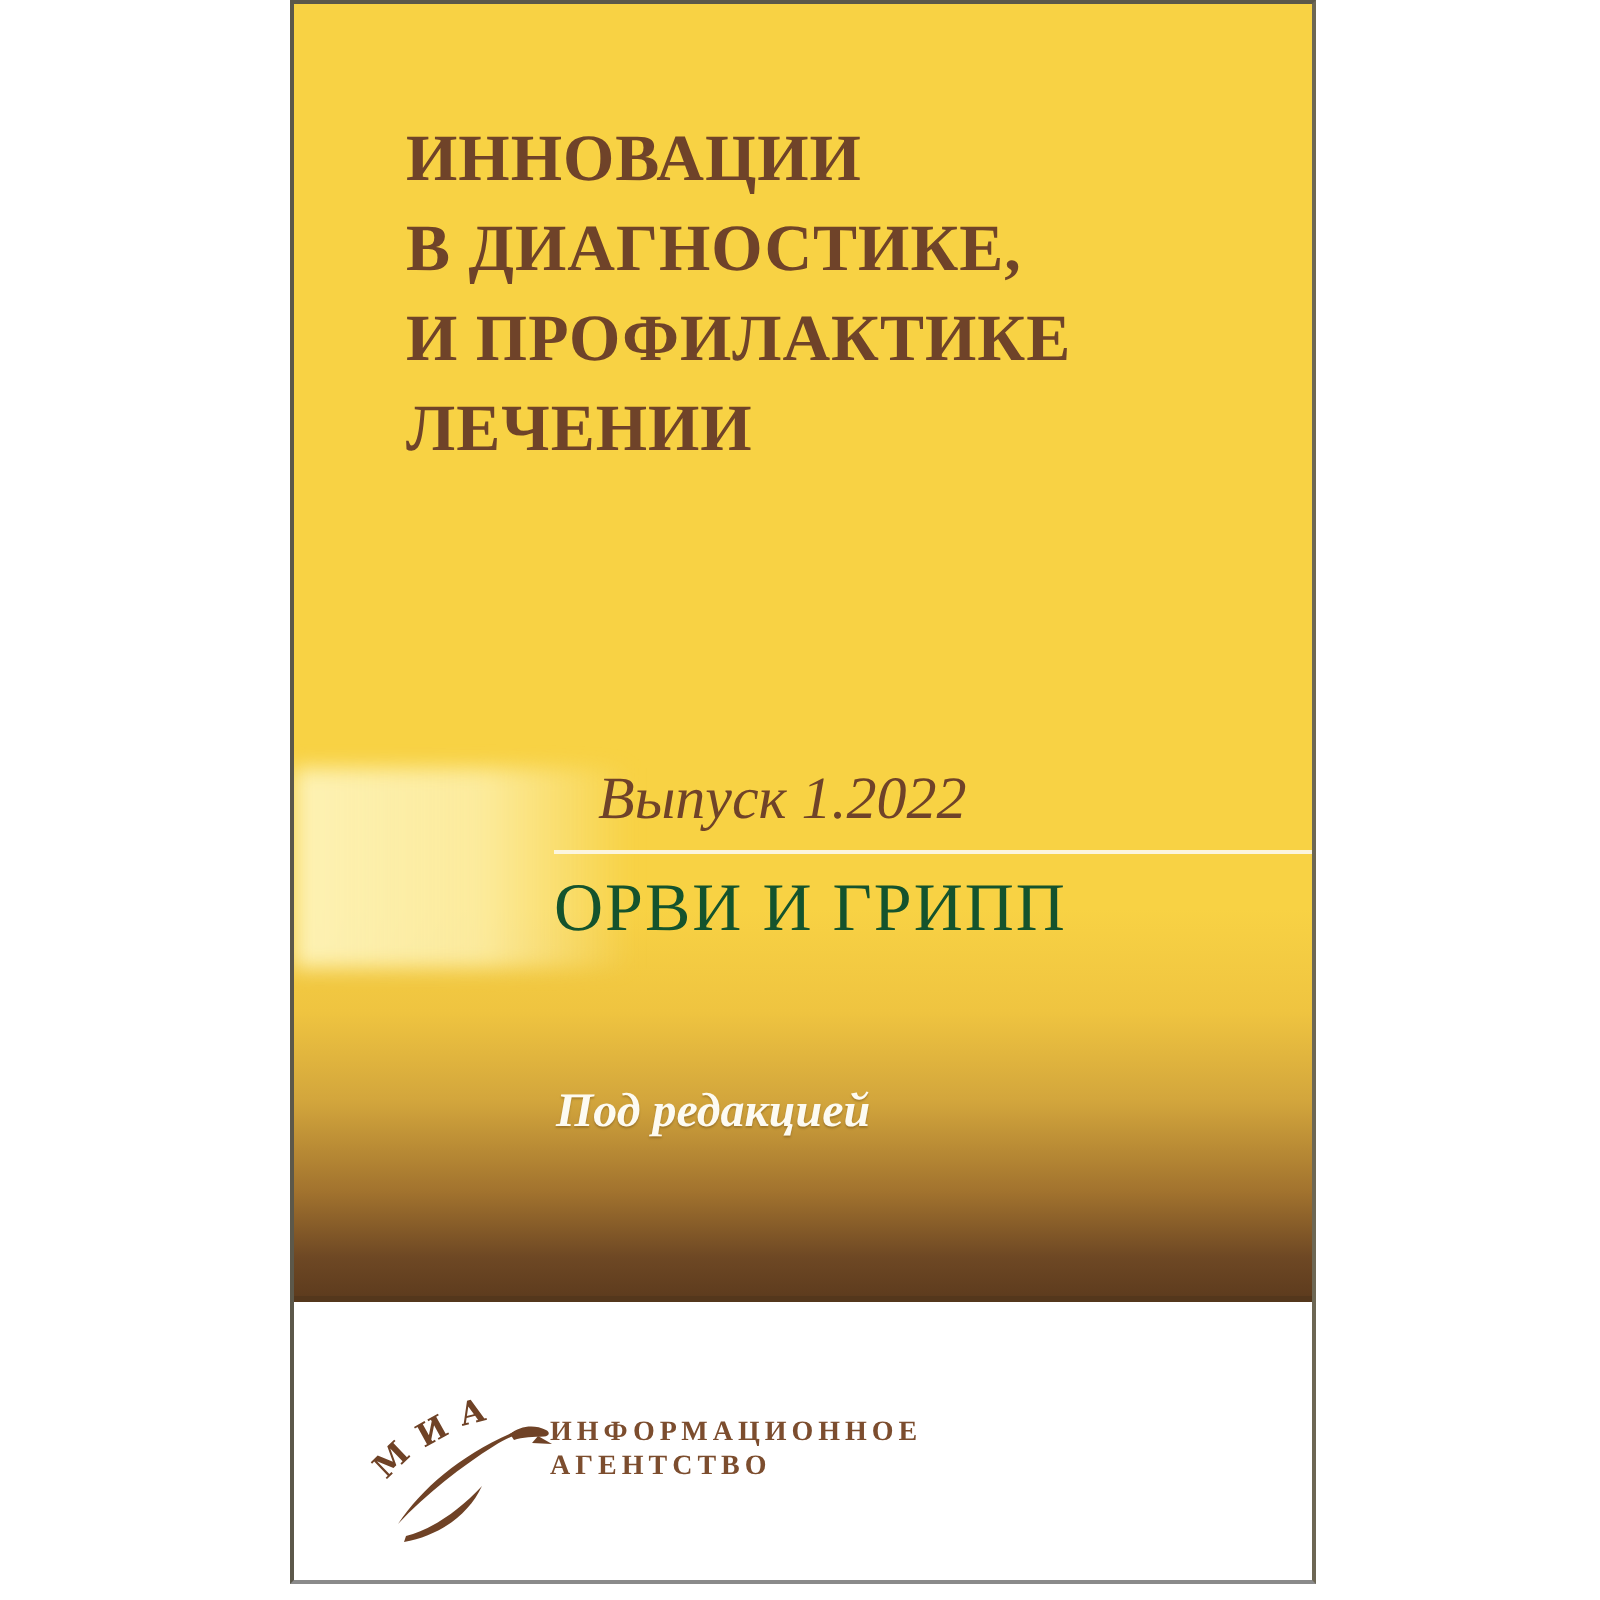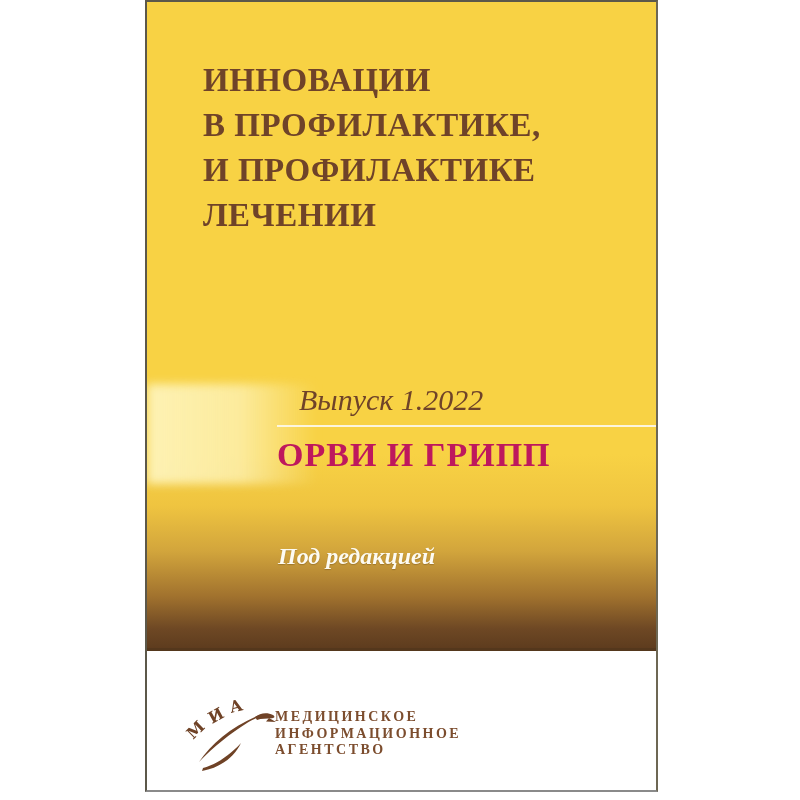--- a/index.html
+++ b/index.html
@@ -65,22 +65,22 @@
   .divider {
     position: absolute;
     left: 130px; top: 423px; right: 0;
     height: 2px;
     background: #FCF7E6;
     opacity: 0.95;
   }
   .subtitle {
     position: absolute;
     left: 130px; top: 434px;
-    color: #be185d;
-    font-weight: bold;
+    color: #14532d;
+    font-weight: normal;
     font-size: 34px;
     letter-spacing: 1px;
   }
   .editors {
     position: absolute;
     left: 131px; top: 537px;
     color: #FDFBF2;
     font-weight: bold;
     font-style: italic;
     font-size: 24px;
@@ -111,21 +111,21 @@
 <body>
 
 <div class="page">
   <div class="cover">
 
     <div class="band-gradient"></div>
     <div class="reflection"></div>
 
     <div class="title-block">
       <div>ИННОВАЦИИ</div>
-      <div>В ПРОФИЛАКТИКЕ,</div>
+      <div>В ДИАГНОСТИКЕ,</div>
       <div>И ПРОФИЛАКТИКЕ</div>
       <div>ЛЕЧЕНИИ</div>
     </div>
 
     <div class="issue">Выпуск 1.2022</div>
 
     <div class="divider"></div>
 
     <div class="subtitle">ОРВИ И ГРИПП</div>
 
@@ -147,20 +147,19 @@
 
           <path d="M22,74 C34,71 48,62 60,49 C53,64 38,74 21,77 Z" fill="#6F4226"></path>
 
           <text x="0" y="0" transform="translate(12,46) rotate(-44)" font-family="DejaVu Serif, serif" font-weight="bold" font-size="16" fill="#6F4226">М</text>
           <text x="0" y="0" transform="translate(31,30) rotate(-29)" font-family="DejaVu Serif, serif" font-weight="bold" font-size="16" fill="#6F4226">И</text>
           <text x="0" y="0" transform="translate(50,19) rotate(-14)" font-family="DejaVu Serif, serif" font-weight="bold" font-size="16" fill="#6F4226">А</text>
         </svg>
       </div>
 
       <div class="publisher-name">
-        <div>МЕДИЦИНСКОЕ</div>
         <div>ИНФОРМАЦИОННОЕ</div>
         <div>АГЕНТСТВО</div>
       </div>
 
     </div>
   </div>
 </div>
 
 </body></html>

